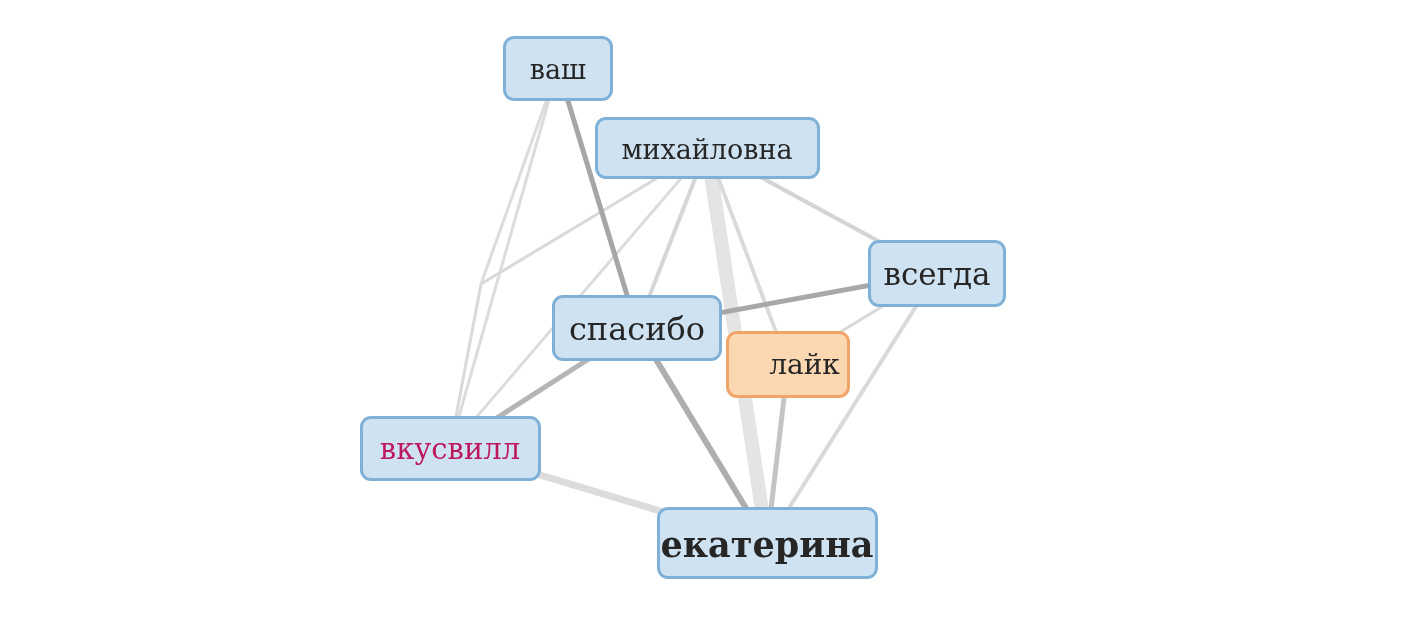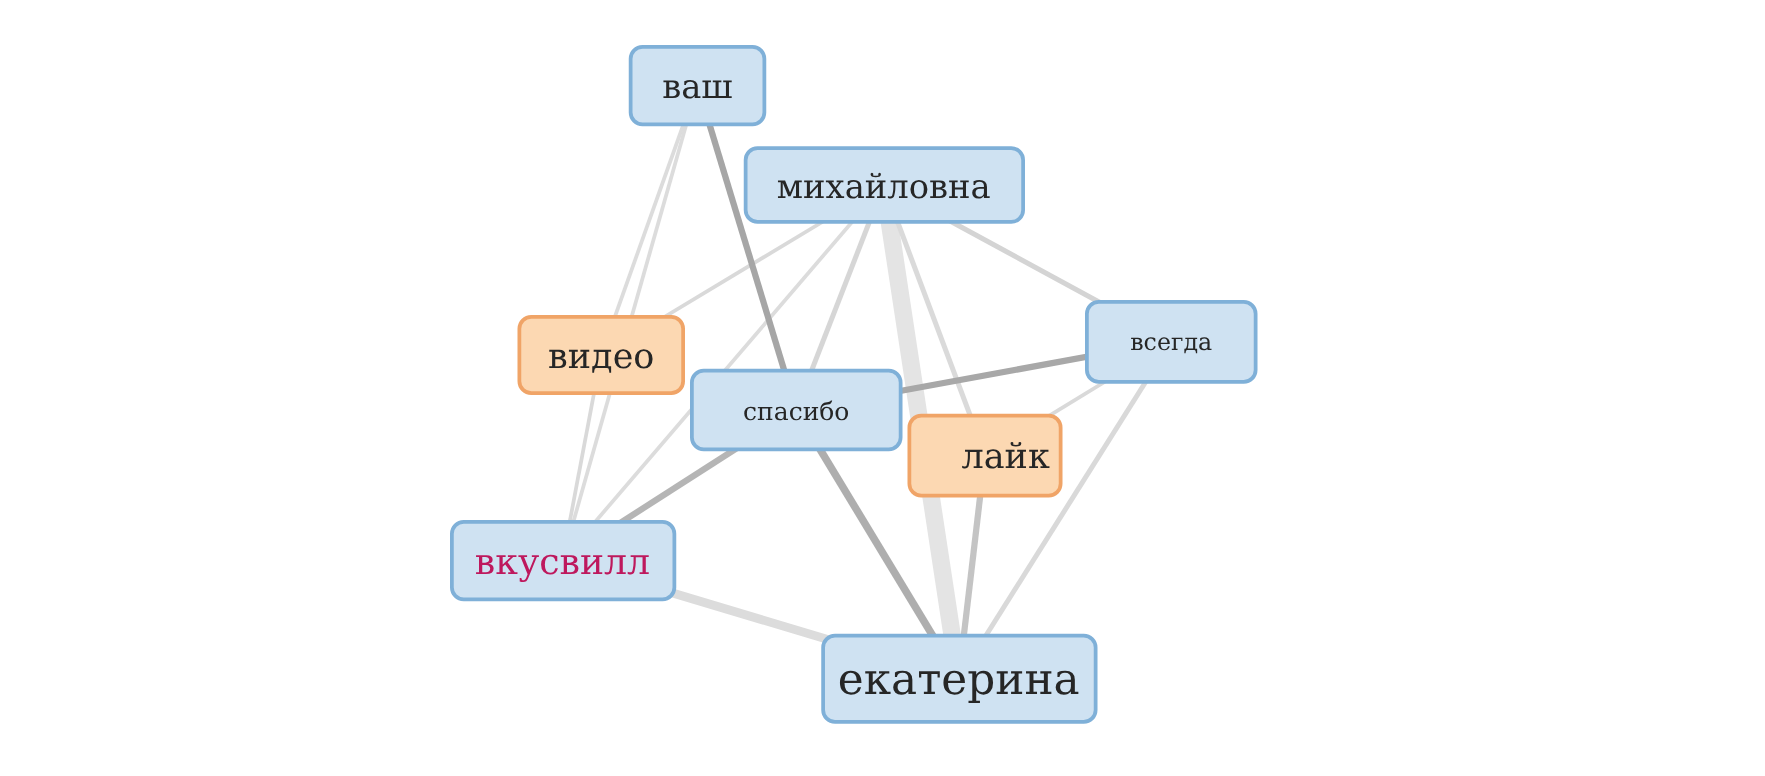--- a/index.html
+++ b/index.html
@@ -67,37 +67,34 @@
     </svg>
 
   <div class="node" style="left: 503px; top: 35.5px; width: 110px; height: 65px; font-size: 27px; background: rgb(207, 226, 242); border-color: rgb(127, 176, 216); color: rgb(38, 38, 38);">
     <span>ваш</span>
   </div>
 
   <div class="node" style="left: 594.5px; top: 117px; width: 225px; height: 62px; font-size: 27px; background: rgb(207, 226, 242); border-color: rgb(127, 176, 216); color: rgb(38, 38, 38); text-align: right;">
     <span>михайловна</span>
   </div>
 
-  <div class="node" style="left: 414px; top: 252px; width: 134px; height: 64px; font-size: 28px; background: rgb(252, 216, 178); border-color: rgb(240, 164, 103); color: rgb(38, 38, 38);">
-    <span>видео</span>
-  </div>
 
-  <div class="node" style="left: 552px; top: 295px; width: 170px; height: 66px; font-size: 20px; background: rgb(207, 226, 242); border-color: rgb(127, 176, 216); color: rgb(38, 38, 38);">
+  <div class="node" style="left: 552px; top: 295px; width: 170px; height: 66px; font-size: 32px; background: rgb(207, 226, 242); border-color: rgb(127, 176, 216); color: rgb(38, 38, 38);">
     <span>спасибо</span>
   </div>
 
-  <div class="node" style="left: 868px; top: 239.5px; width: 138px; height: 67px; font-size: 19px; background: rgb(207, 226, 242); border-color: rgb(127, 176, 216); color: rgb(38, 38, 38);">
+  <div class="node" style="left: 868px; top: 239.5px; width: 138px; height: 67px; font-size: 31px; background: rgb(207, 226, 242); border-color: rgb(127, 176, 216); color: rgb(38, 38, 38);">
     <span>всегда</span>
   </div>
 
   <div class="node" style="left: 726px; top: 330.5px; width: 124px; height: 67px; font-size: 28px; background: rgb(252, 216, 178); border-color: rgb(240, 164, 103); color: rgb(38, 38, 38); padding-left: 33px;">
     <span>лайк</span>
   </div>
 
   <div class="node" style="left: 359.5px; top: 415.5px; width: 181px; height: 65px; font-size: 29px; background: rgb(207, 226, 242); border-color: rgb(127, 176, 216); color: #be185d;">
     <span>вкусвилл</span>
   </div>
 
-  <div class="node" style="left: 656.5px; top: 507px; width: 221px; height: 72px; font-size: 35px; background: rgb(207, 226, 242); border-color: rgb(127, 176, 216); color: rgb(38, 38, 38);">
+  <div class="node" style="left: 656.5px; top: 507px; width: 221px; height: 72px; font-size: 35px; background: rgb(207, 226, 242); border-color: rgb(127, 176, 216); color: rgb(38, 38, 38); font-weight: bold;">
     <span>екатерина</span>
   </div>
 
 </div>
 
 </body></html>

